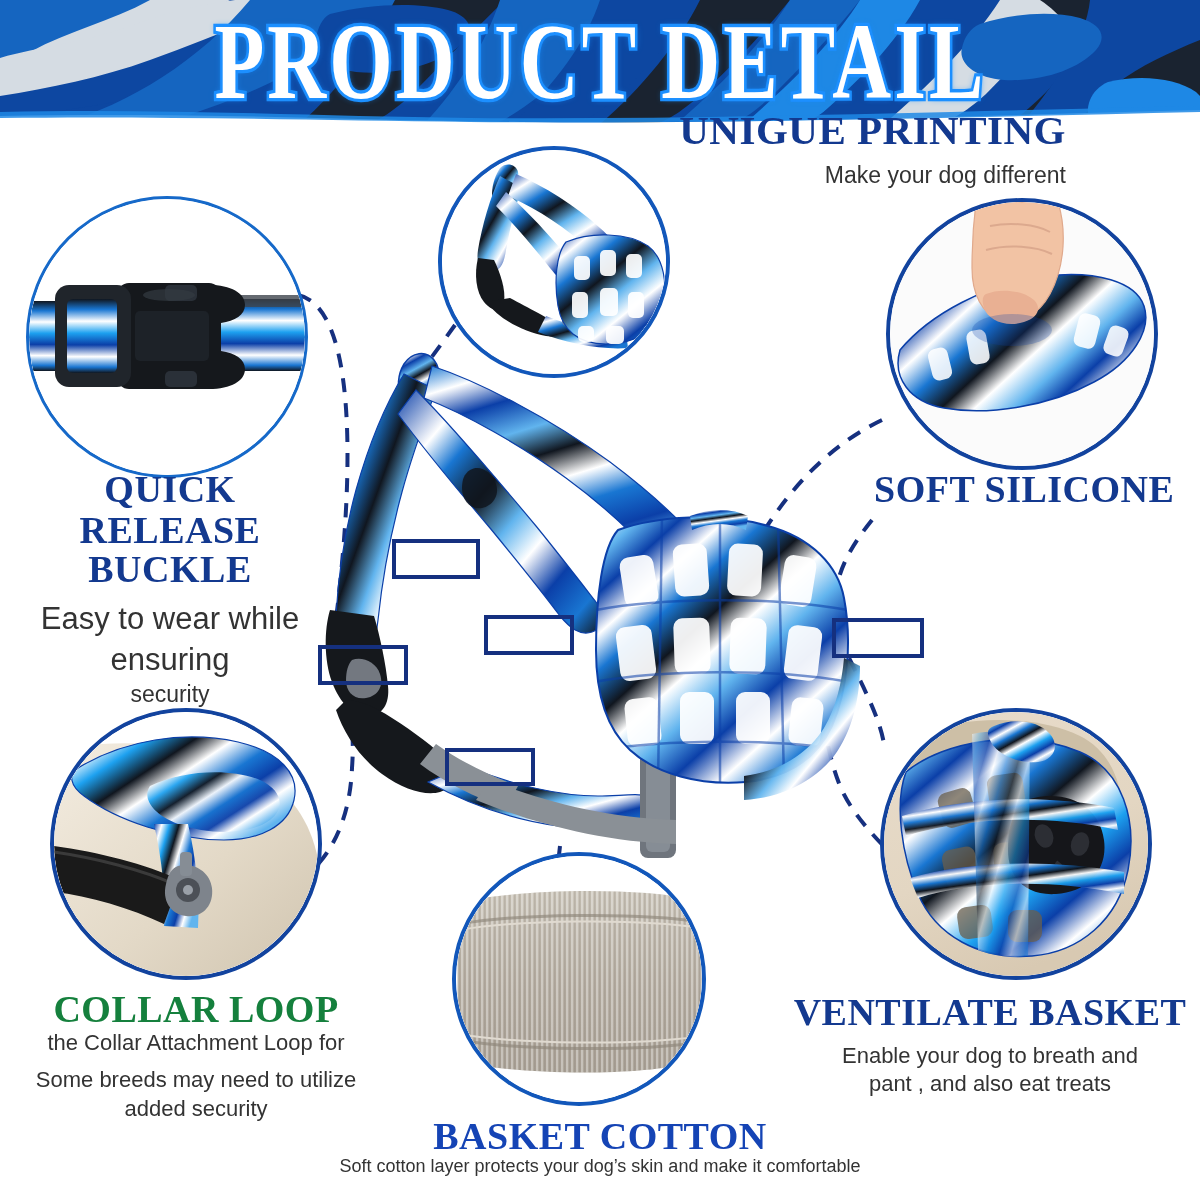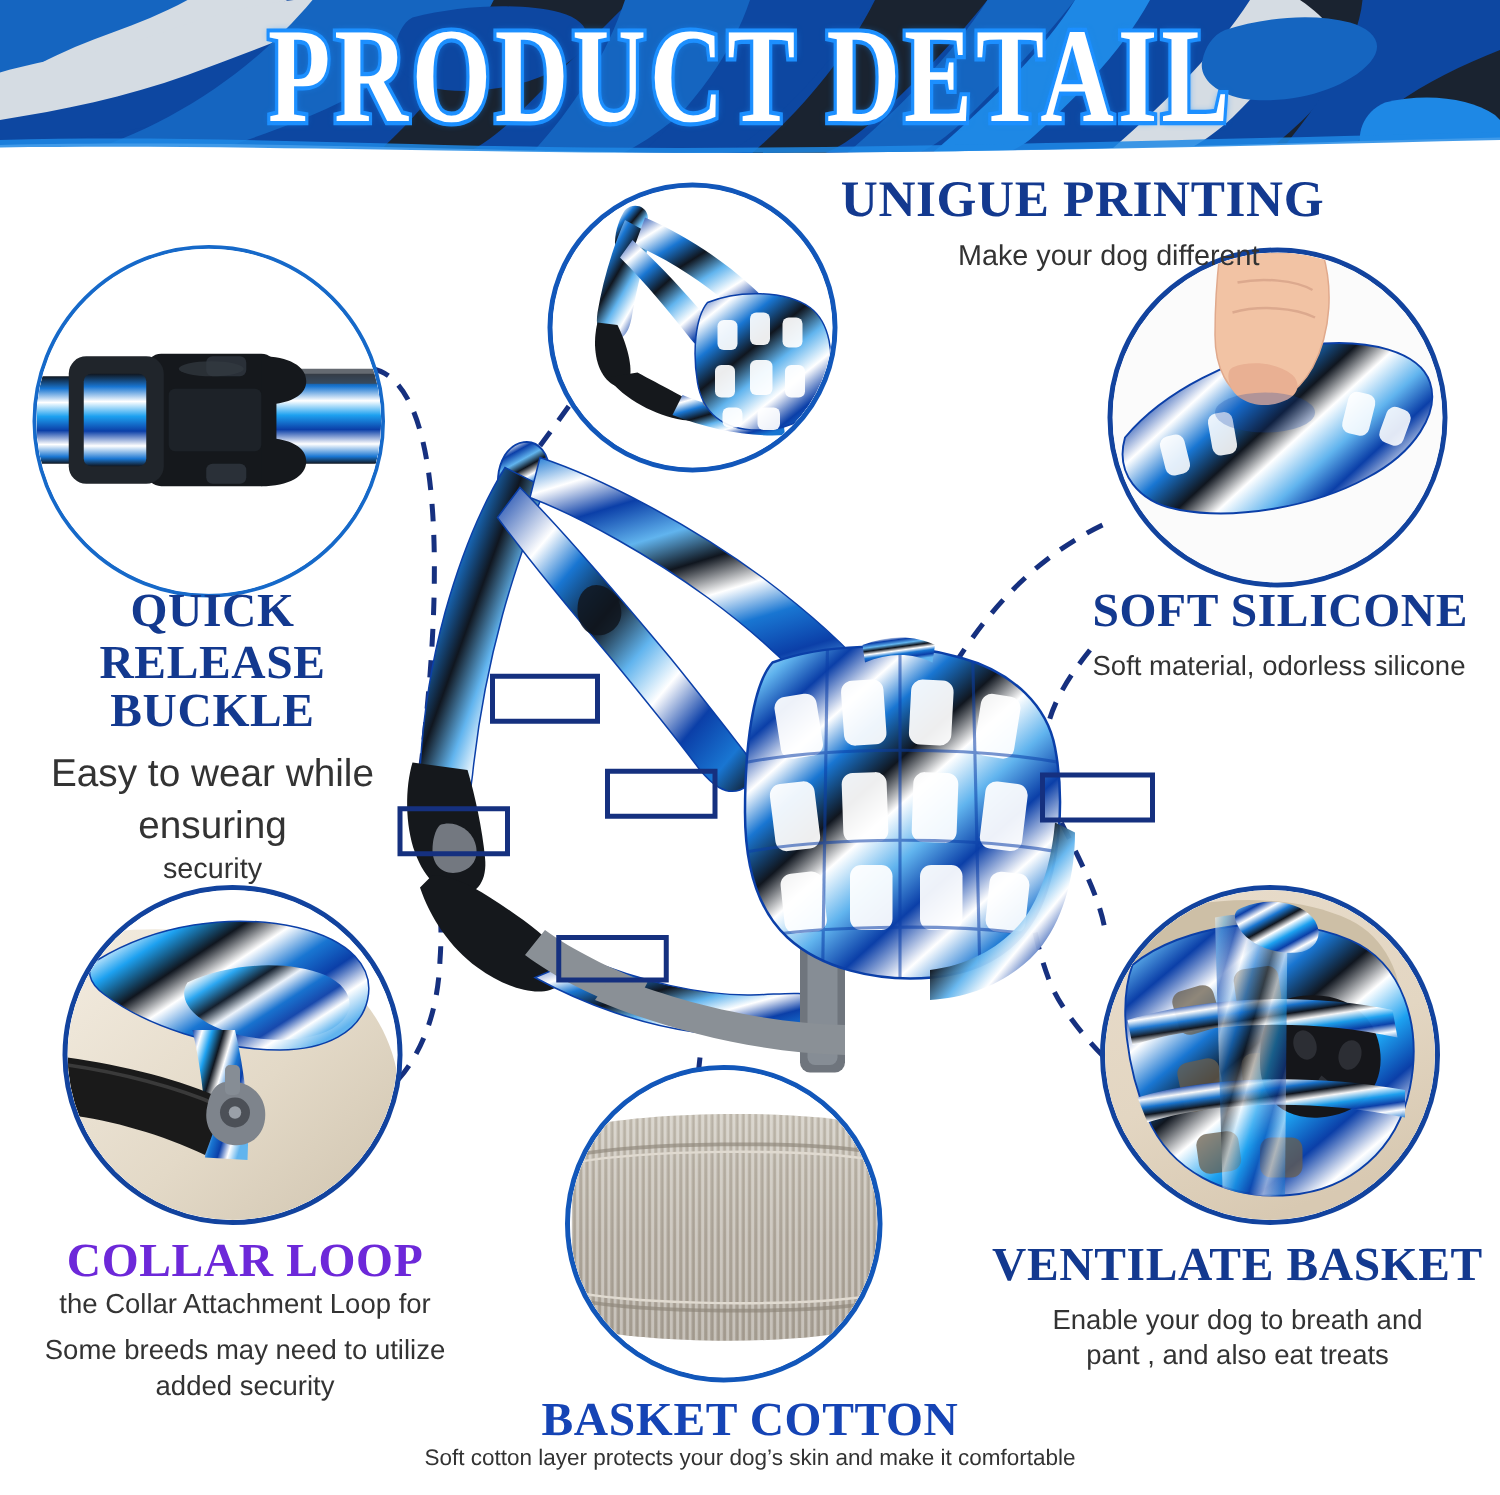--- a/index.html
+++ b/index.html
@@ -523,39 +523,38 @@
         <path d="M88,22 C108,18 128,18 146,24 L144,244
                  C128,246 110,244 94,238 Z" opacity="0.55"></path>
       </g>
 
       <path d="M110,14 C128,6 154,8 166,22 C176,34 170,48 154,50
                C134,52 112,42 106,28 C102,20 104,16 110,14 Z" fill="url(#c6a)"></path>
     </svg>
   </div>
 </div>
 
-<div class="block" style="left:666px;top:139px;width:400px;text-align:center;">
+<div class="block" style="left:666px;top:110px;width:400px;text-align:right;">
   <div class="feat-title" style="font-size:41px;">UNIGUE PRINTING</div>
   <div class="feat-desc" style="font-size:23px;margin-top:9px;margin-left:42px;">Make your dog different</div>
 </div>
 
 <div class="block" style="left:0px;top:470px;width:340px;text-align:center;">
   <div class="feat-title" style="font-size:38px;">QUICK</div>
   <div class="feat-title" style="font-size:38px;margin-top:2px;">RELEASE BUCKLE</div>
   <div class="feat-desc" style="font-size:31px;margin-top:11px;">Easy to wear while ensuring</div>
   <div class="feat-desc" style="font-size:23px;">security</div>
 </div>
 
 <div class="block" style="left:860px;top:470px;width:340px;text-align:left;">
   <div class="feat-title" style="font-size:38px;padding-left:14px;">SOFT SILICONE</div>
-  <div class="feat-desc" style="font-size:22px;margin-top:10px;padding-left:14px;">Soft material, odorless silicone</div>
 </div>
 
 <div class="block" style="left:0px;top:990px;width:392px;text-align:center;">
-  <div class="feat-title" style="font-size:38px;color:#6d28d9;">COLLAR LOOP</div>
+  <div class="feat-title" style="font-size:38px;color:#15803d;">COLLAR LOOP</div>
   <div class="feat-desc" style="font-size:22px;">the Collar Attachment Loop for</div>
   <div class="feat-desc" style="font-size:22px;margin-top:9px;">Some breeds may need to utilize</div>
   <div class="feat-desc" style="font-size:22px;">added security</div>
 </div>
 
 <div class="block" style="left:780px;top:993px;width:420px;text-align:center;">
   <div class="feat-title" style="font-size:38px;">VENTILATE BASKET</div>
   <div class="feat-desc" style="font-size:22px;margin-top:10px;">Enable your dog to breath and</div>
   <div class="feat-desc" style="font-size:22px;">pant , and also eat treats</div>
 </div>

